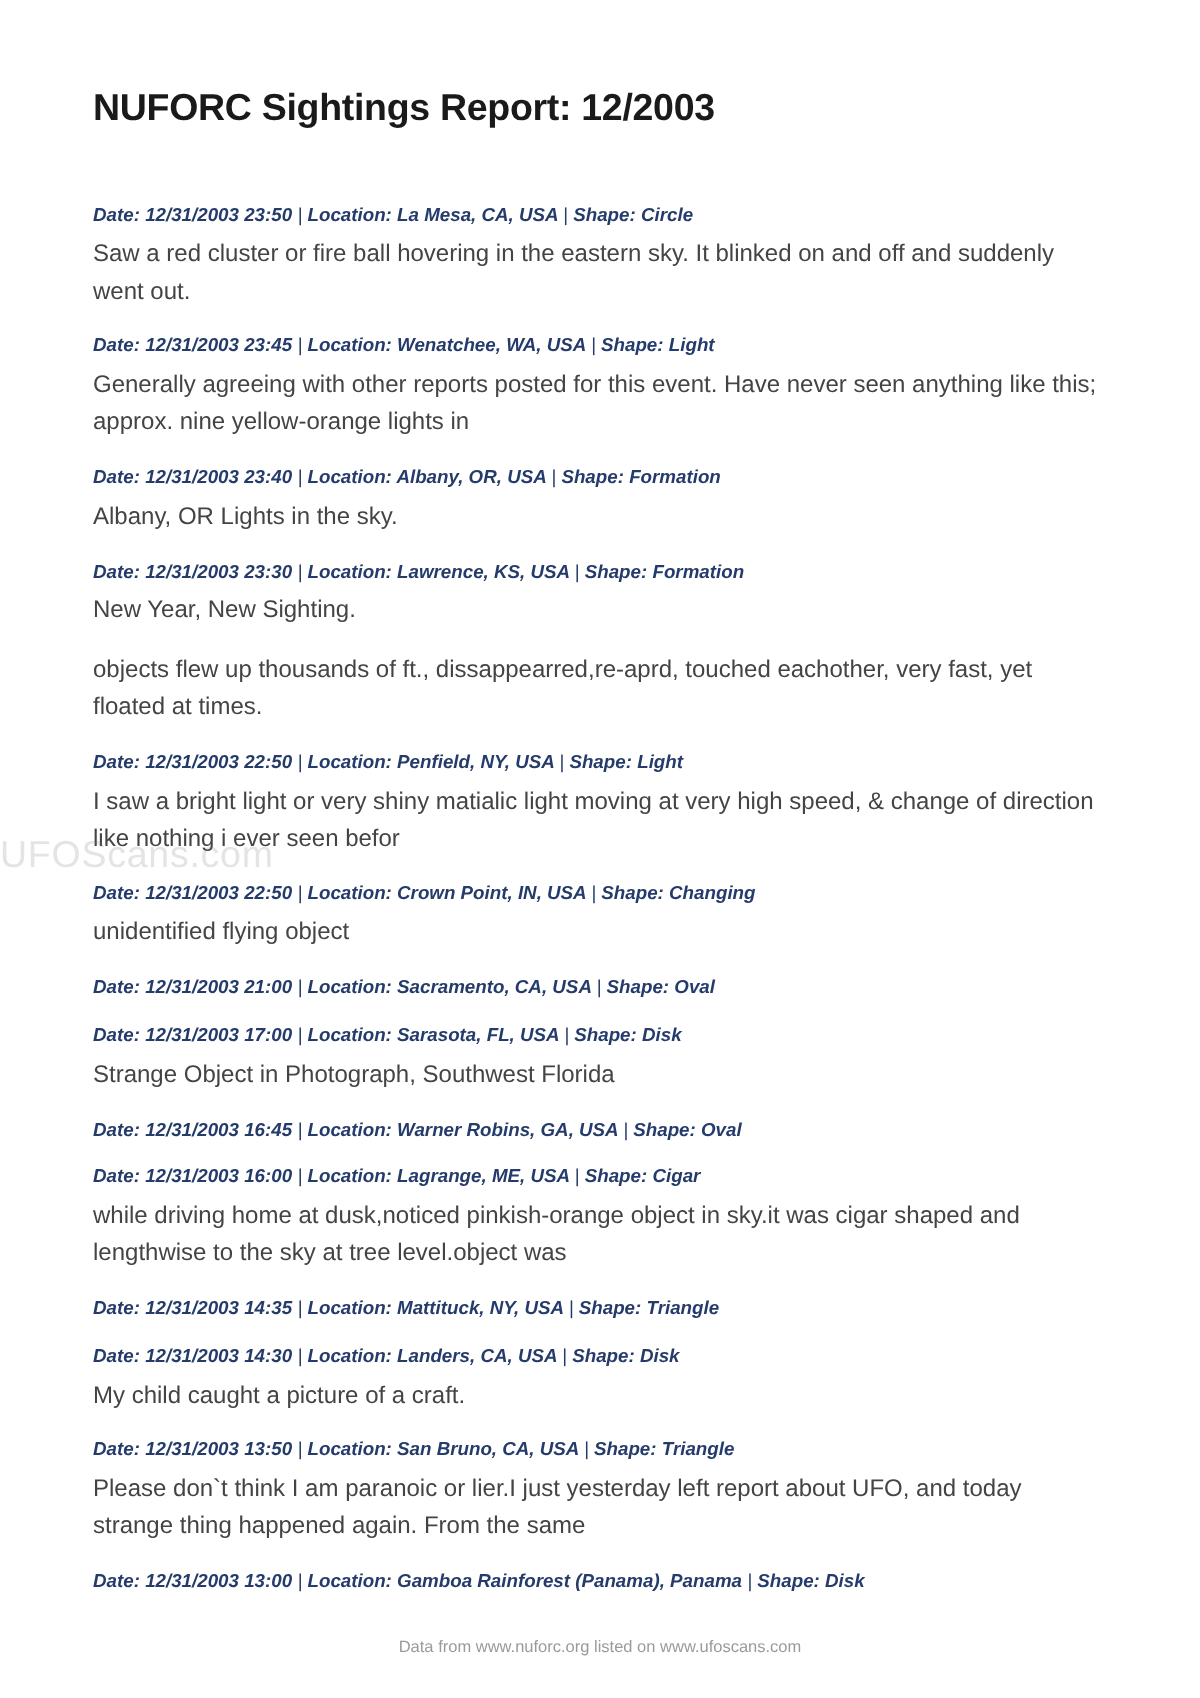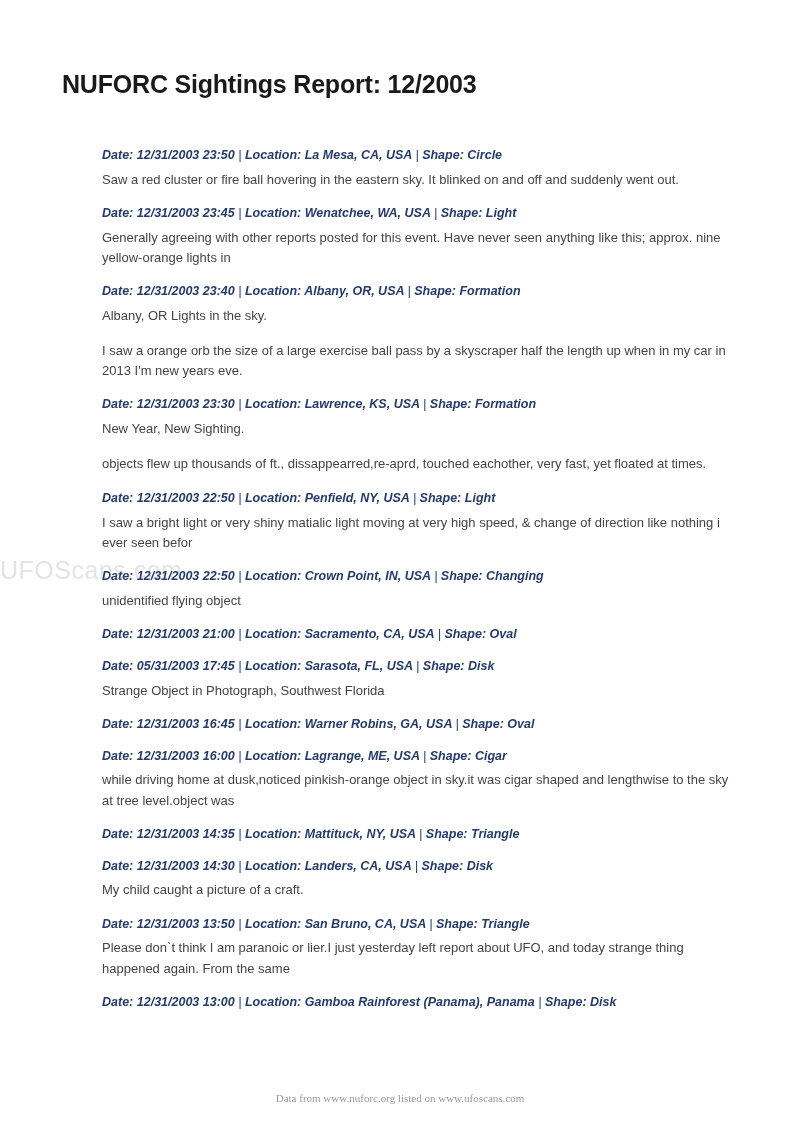--- a/index.html
+++ b/index.html
@@ -13,47 +13,46 @@
     font-family: "Liberation Sans", sans-serif;
     color: #333333;
     position: relative;
     overflow: hidden;
   }
   .page {
     position: relative;
     width: 800px;
     height: 1132px;
     box-sizing: border-box;
-    padding: 12px 62px;
+    padding: 0 62px;
   }
   .page-title {
     font-size: 25px;
     font-weight: bold;
     color: #1a1a1a;
     margin: 0;
     padding-top: 58px;
     letter-spacing: -0.2px;
   }
   .report-list {
     margin-top: 48px;
   }
   .entry {
     margin-bottom: 15px;
-    margin-left: 40px;
   }
   .entry-header {
     font-size: 12.5px;
     font-weight: bold;
     font-style: italic;
     color: #243b6b;
     line-height: 1.35;
     margin-bottom: 6px;
   }
   .entry-desc {
-    font-size: 13px;
+    font-size: 16px;
     color: #444444;
     line-height: 1.55;
     margin: 0;
   }
   .sep {
     font-weight: normal;
   }
   .watermark {
     position: absolute;
     left: 0;
@@ -68,21 +67,20 @@
     font-family: "Liberation Sans", sans-serif;
   }
   .footer {
     position: absolute;
     left: 0;
     right: 0;
     bottom: 28px;
     text-align: center;
     font-size: 11px;
     color: #9a9a9a;
-    font-family: Liberation Serif, serif;
   }
 </style>
 </head>
 <body>
 
 <div class="page">
 
   <h1 class="page-title">NUFORC Sightings Report: 12/2003</h1>
 
   <div class="report-list">
@@ -92,42 +90,41 @@
       </div>
       <div class="entry">
         <div class="entry-header"><span>Date:</span> <span>12/31/2003 23:45</span> <span class="sep">|</span> <span>Location:</span> <span>Wenatchee, WA, USA</span> <span class="sep">|</span> <span>Shape:</span> <span>Light</span></div>
         <p class="entry-desc">Generally agreeing with other reports posted for this event. Have never seen anything like this; approx. nine yellow-orange lights in</p>
       </div>
       <div class="entry">
         <div class="entry-header"><span>Date:</span> <span>12/31/2003 23:40</span> <span class="sep">|</span> <span>Location:</span> <span>Albany, OR, USA</span> <span class="sep">|</span> <span>Shape:</span> <span>Formation</span></div>
         <p class="entry-desc">Albany, OR Lights in the sky.</p>
       </div>
       <div class="entry">
-        <p class="entry-desc">I saw a orange orb the size of a large exercise ball pass by a skyscraper half the length up when in my car in 2013 I'm new years eve.</p>
       </div>
       <div class="entry">
         <div class="entry-header"><span>Date:</span> <span>12/31/2003 23:30</span> <span class="sep">|</span> <span>Location:</span> <span>Lawrence, KS, USA</span> <span class="sep">|</span> <span>Shape:</span> <span>Formation</span></div>
         <p class="entry-desc">New Year, New Sighting.</p>
       </div>
       <div class="entry">
         <p class="entry-desc">objects flew up thousands of ft., dissappearred,re-aprd, touched eachother, very fast, yet floated at times.</p>
       </div>
       <div class="entry">
         <div class="entry-header"><span>Date:</span> <span>12/31/2003 22:50</span> <span class="sep">|</span> <span>Location:</span> <span>Penfield, NY, USA</span> <span class="sep">|</span> <span>Shape:</span> <span>Light</span></div>
         <p class="entry-desc">I saw a bright light or very shiny matialic light moving at very high speed, &amp; change of direction like nothing i ever seen befor</p>
       </div>
       <div class="entry">
         <div class="entry-header"><span>Date:</span> <span>12/31/2003 22:50</span> <span class="sep">|</span> <span>Location:</span> <span>Crown Point, IN, USA</span> <span class="sep">|</span> <span>Shape:</span> <span>Changing</span></div>
         <p class="entry-desc">unidentified flying object</p>
       </div>
       <div class="entry">
         <div class="entry-header"><span>Date:</span> <span>12/31/2003 21:00</span> <span class="sep">|</span> <span>Location:</span> <span>Sacramento, CA, USA</span> <span class="sep">|</span> <span>Shape:</span> <span>Oval</span></div>
       </div>
       <div class="entry">
-        <div class="entry-header"><span>Date:</span> <span>05/31/2003 17:45</span> <span class="sep">|</span> <span>Location:</span> <span>Sarasota, FL, USA</span> <span class="sep">|</span> <span>Shape:</span> <span>Disk</span></div>
+        <div class="entry-header"><span>Date:</span> <span>12/31/2003 17:00</span> <span class="sep">|</span> <span>Location:</span> <span>Sarasota, FL, USA</span> <span class="sep">|</span> <span>Shape:</span> <span>Disk</span></div>
         <p class="entry-desc">Strange Object in Photograph, Southwest Florida</p>
       </div>
       <div class="entry">
         <div class="entry-header"><span>Date:</span> <span>12/31/2003 16:45</span> <span class="sep">|</span> <span>Location:</span> <span>Warner Robins, GA, USA</span> <span class="sep">|</span> <span>Shape:</span> <span>Oval</span></div>
       </div>
       <div class="entry">
         <div class="entry-header"><span>Date:</span> <span>12/31/2003 16:00</span> <span class="sep">|</span> <span>Location:</span> <span>Lagrange, ME, USA</span> <span class="sep">|</span> <span>Shape:</span> <span>Cigar</span></div>
         <p class="entry-desc">while driving home at dusk,noticed pinkish-orange object in sky.it was cigar shaped and lengthwise to the sky at tree level.object was</p>
       </div>
       <div class="entry">

